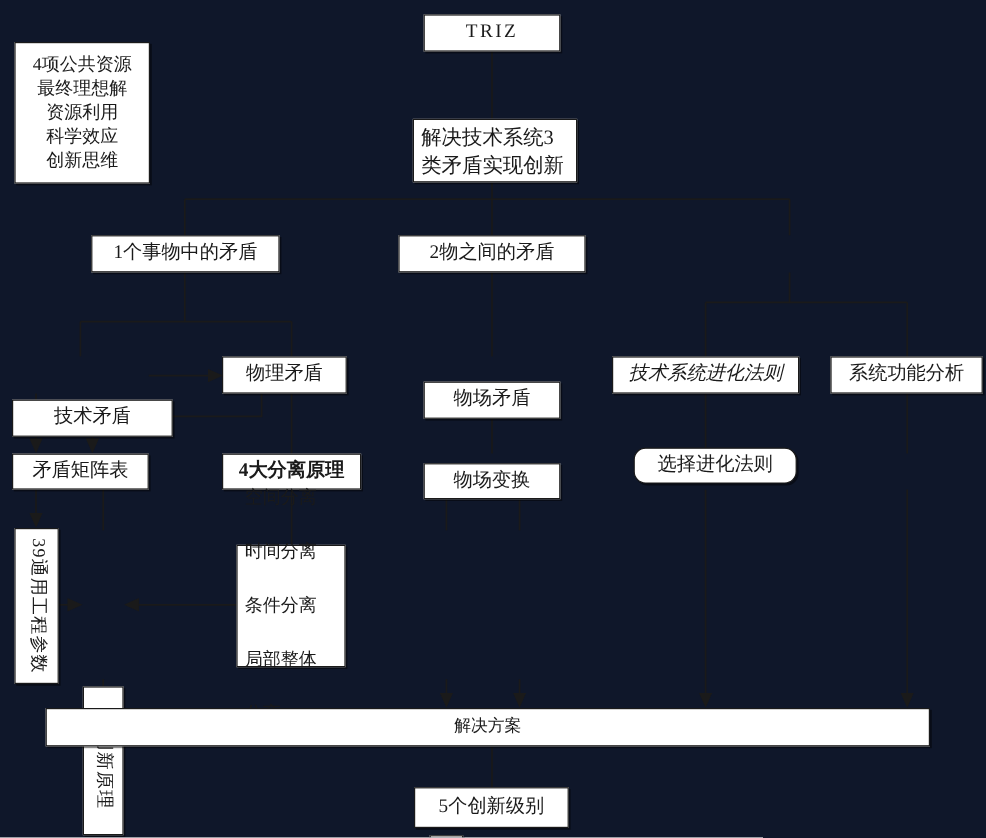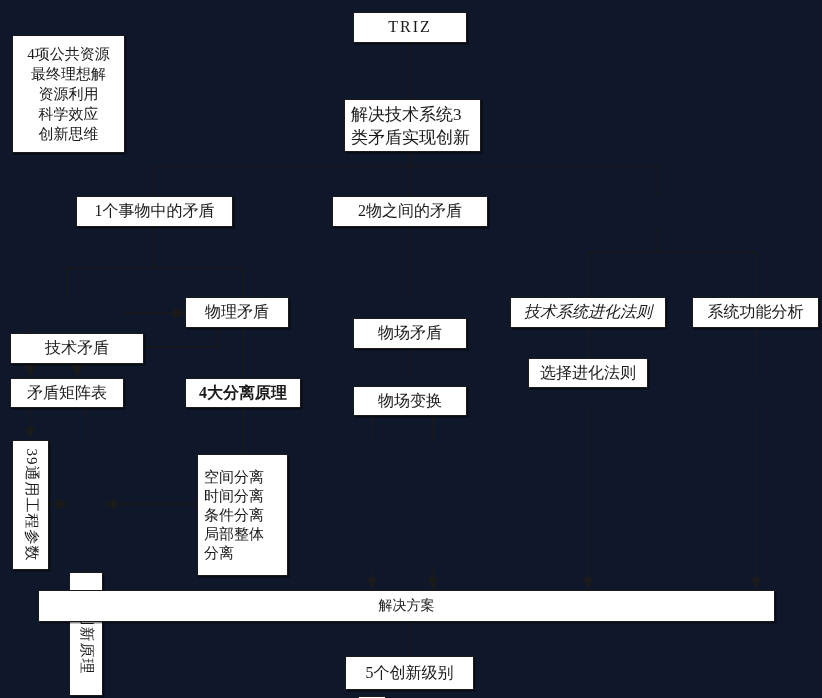--- a/index.html
+++ b/index.html
@@ -105,31 +105,31 @@
 
   <div class="box" style="left:10px;top:297px;width:134px;height:31px;margin-top:36px;">技术矛盾</div>
   <div class="box" style="left:185px;top:297px;width:104px;height:31px;">物理矛盾</div>
   <div class="box" style="left:353px;top:297px;width:114px;height:31px;margin-top:21px;">物场矛盾</div>
   <div class="box" style="left:510px;top:297px;width:156px;height:31px;font-style:italic;">技术系统进化法则</div>
   <div class="box" style="left:692px;top:297px;width:127px;height:31px;">系统功能分析</div>
 
   <div class="box" style="left:10px;top:378px;width:114px;height:30px;">矛盾矩阵表</div>
   <div class="box" style="left:185px;top:378px;width:116px;height:30px;font-weight:bold;">4大分离原理</div>
   <div class="box" style="left:353px;top:386px;width:114px;height:30px;">物场变换</div>
-  <div class="box" style="left:528px;top:358px;width:120px;height:30px;">选择进化法则</div>
+  <div class="box" style="left:528px;top:373px;width:136px;height:30px;border-radius:10px;">选择进化法则</div>
 
   <div class="box vtext" style="left:12px;top:440px;width:37px;height:130px;">
     <span class="rot"><span>39</span><span>通用工程参数</span></span>
   </div>
 
   <div class="box vtext" style="left:69px;top:442px;width:34px;height:124px;">
     <span class="rot"><span class="num-bold">40</span><span>创新原理</span></span>
   </div>
 
-  <div class="box multiline" style="left:197px;top:454px;width:91px;height:122px;line-height:19px;">
+  <div class="box multiline" style="left:197px;top:454px;width:91px;height:102px;line-height:19px;gap:26px;">
     <span>空间分离</span>
     <span>时间分离</span>
     <span>条件分离</span>
     <span>局部整体</span>
     <span>分离</span>
   </div>
 
   <div class="box vtext spread" style="left:358px;top:442px;width:28px;height:124px;">
     
   </div>

